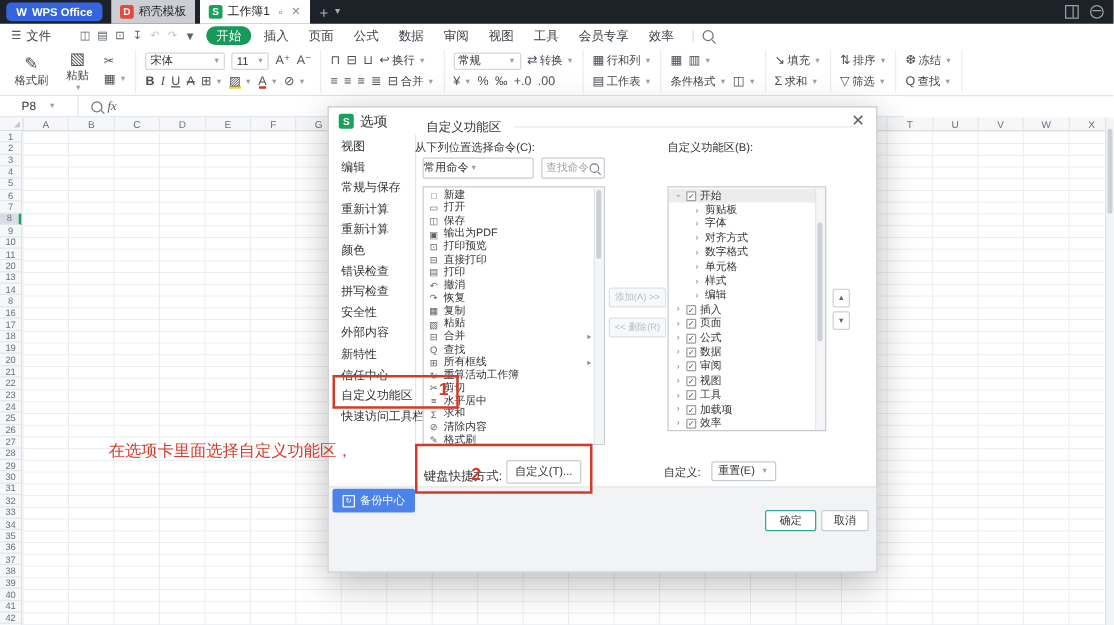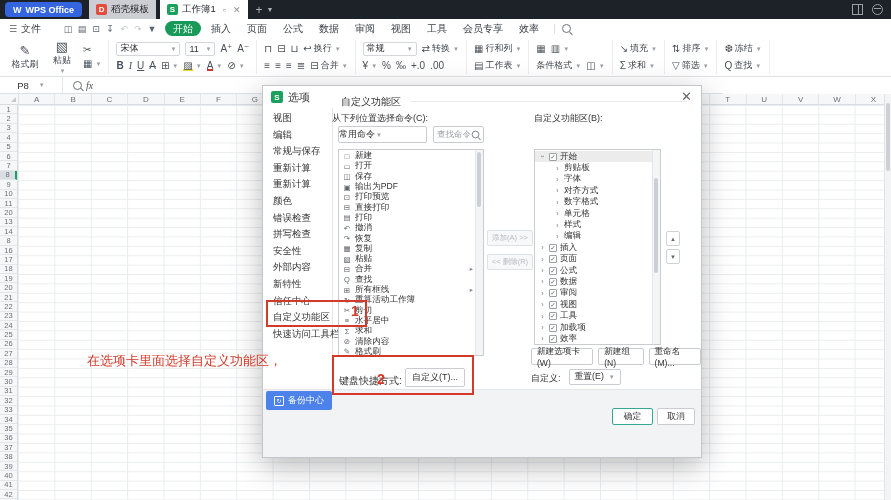--- a/index.html
+++ b/index.html
@@ -729,25 +729,20 @@
           <span>效率</span>
         </div>
       </div>
     <div class="lscroll">
         <div class="lthumb" style="top:28px;height:95px"></div>
       </div>
   </div>
   <div class="ud" style="top:145px">▲</div>
   <div class="ud" style="top:163px">▼</div>
 
-  <div class="btnrow">
-    <span class="dlg-btn">新建选项卡(W)</span>
-    <span class="dlg-btn">新建组(N)</span>
-    <span class="dlg-btn">重命名(M)...</span>
-  </div>
   <div class="custrow">
     <span>自定义:</span>
     <span class="dlg-btn reset-btn">
       <span>重置(E)</span>
       <span class="dd">▼</span>
     </span>
   </div>
 
   <div class="shortcut-lbl">键盘快捷方式:</div>
   <span class="dlg-btn shortcut-btn">自定义(T)...</span>

